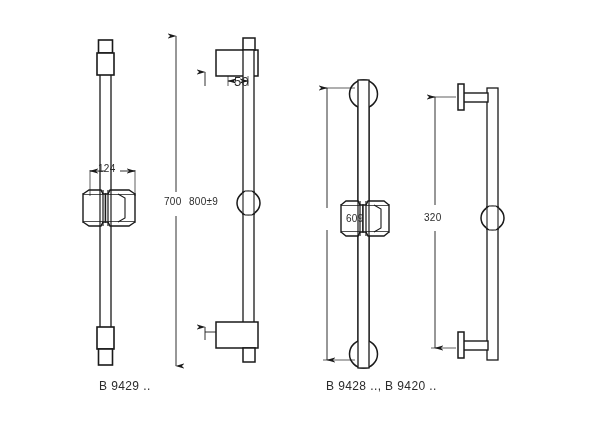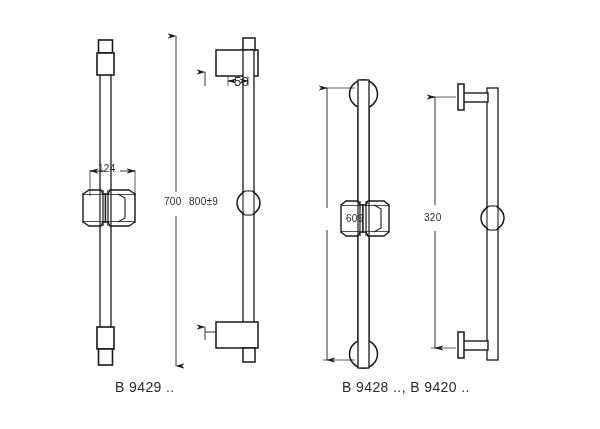--- a/index.html
+++ b/index.html
@@ -33,26 +33,25 @@
     font-family: "Liberation Sans", sans-serif;
     font-size: 10px;
     letter-spacing: 0.3px;
     color: #2b2b2b;
     white-space: nowrap;
     line-height: 1;
   }
   .part-label {
     position: absolute;
     font-family: "Liberation Sans", sans-serif;
-    font-size: 14px;
+    font-size: 12px;
     letter-spacing: 0.4px;
     color: #2b2b2b;
     white-space: nowrap;
     line-height: 1;
-    margin-left: 16px;
   }
   .small-dim {
     font-size: 13px;
   }
 </style>
 </head>
 <body>
 
 <div id="drawing-root">
 

